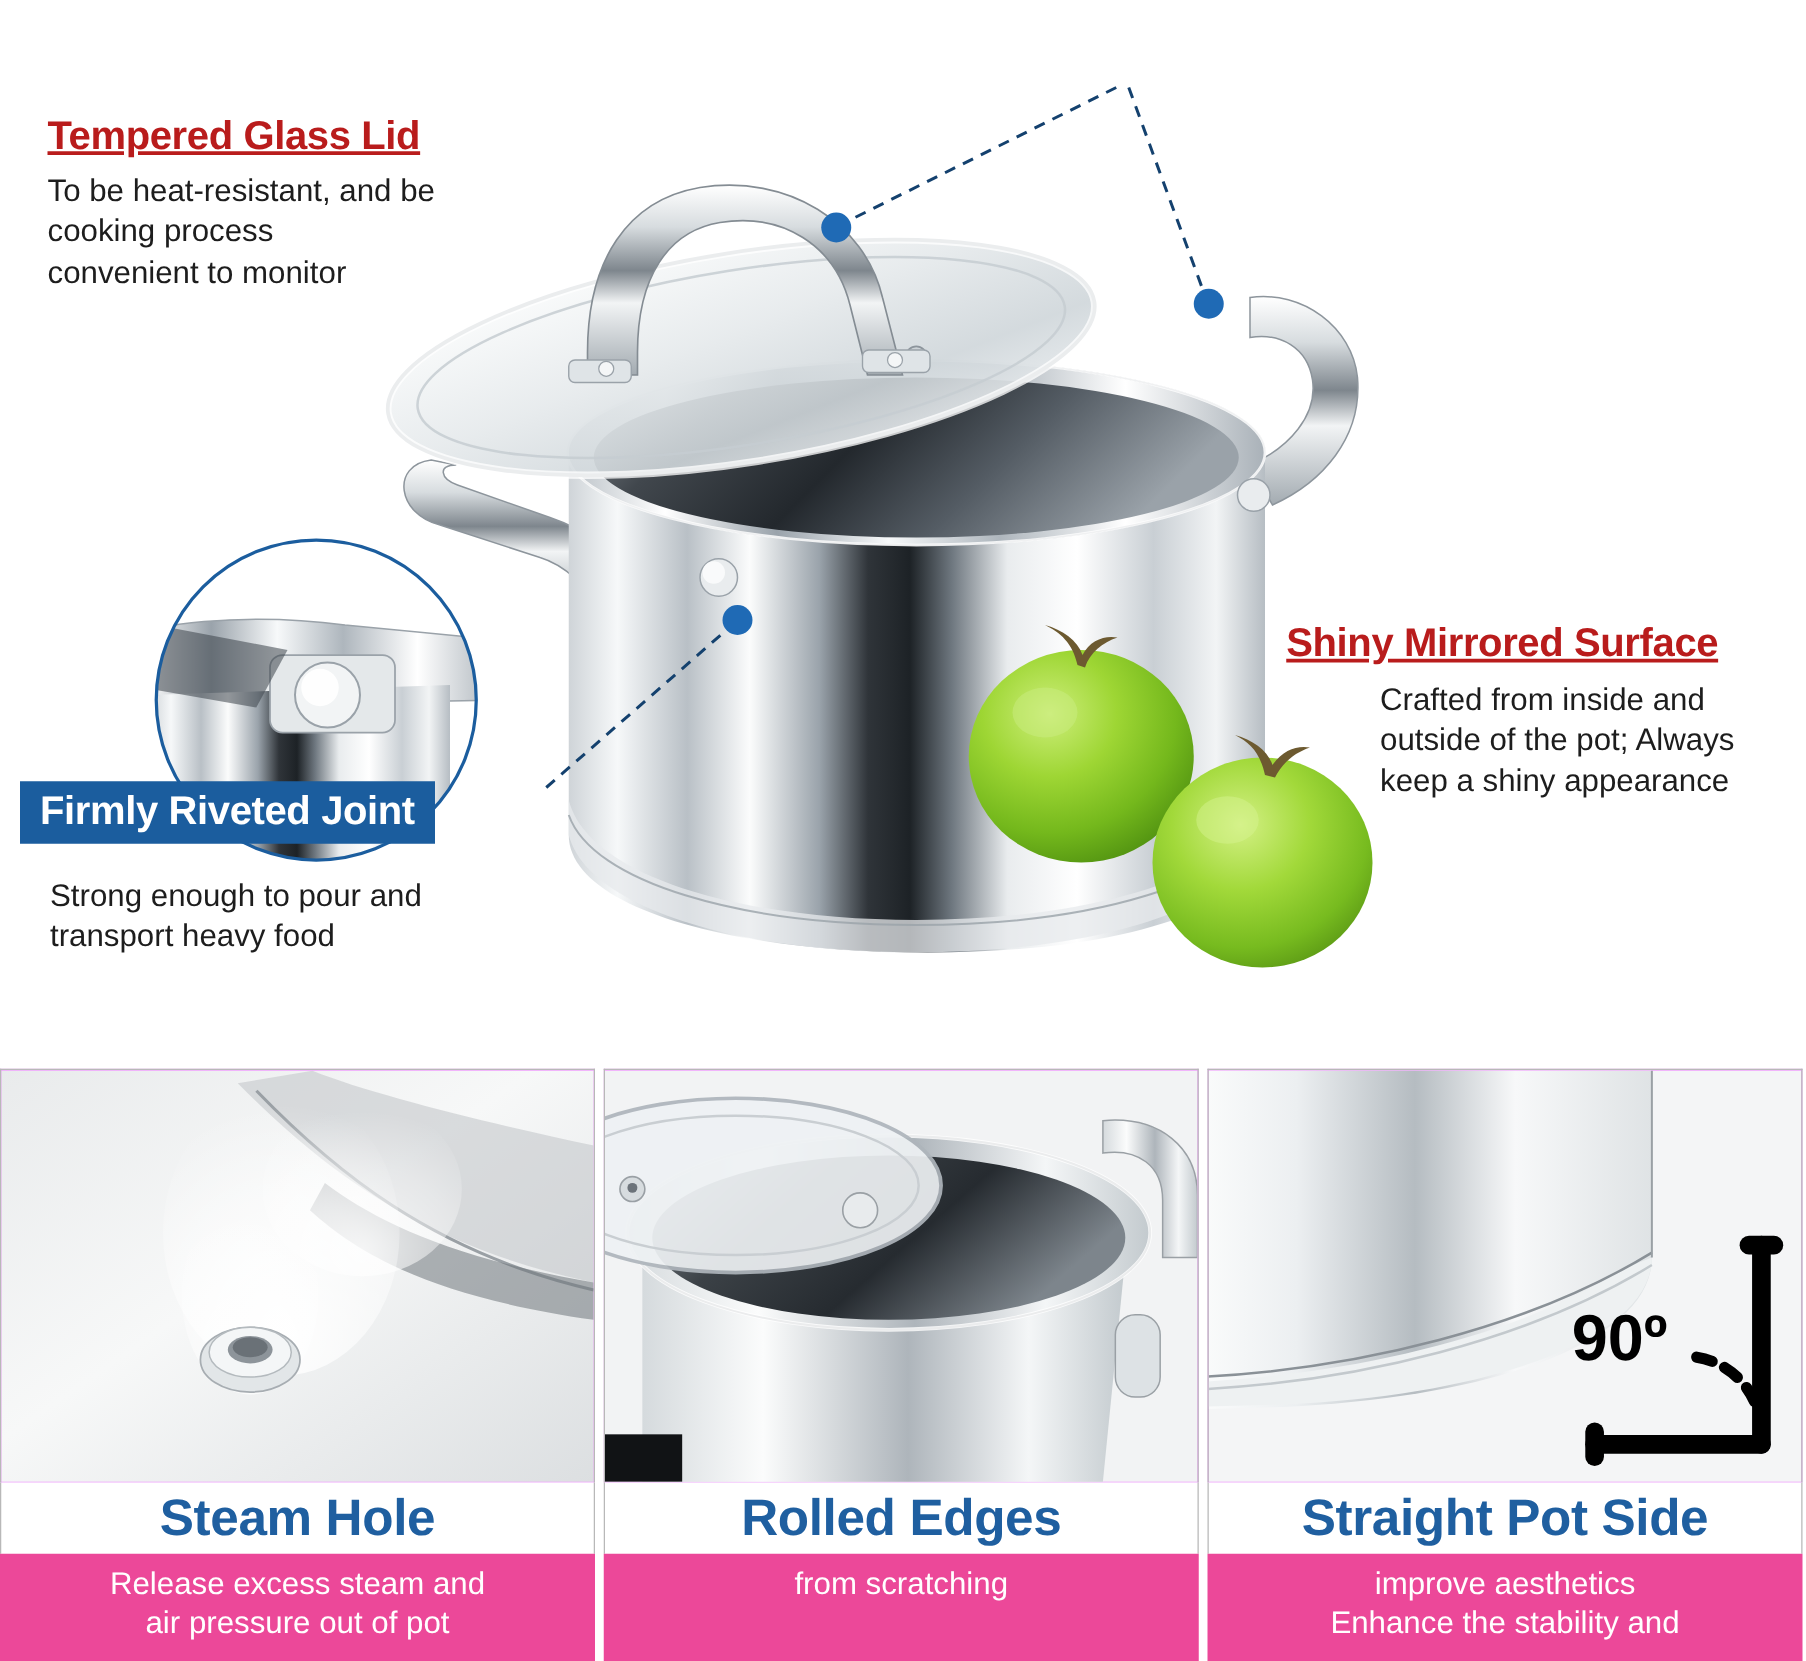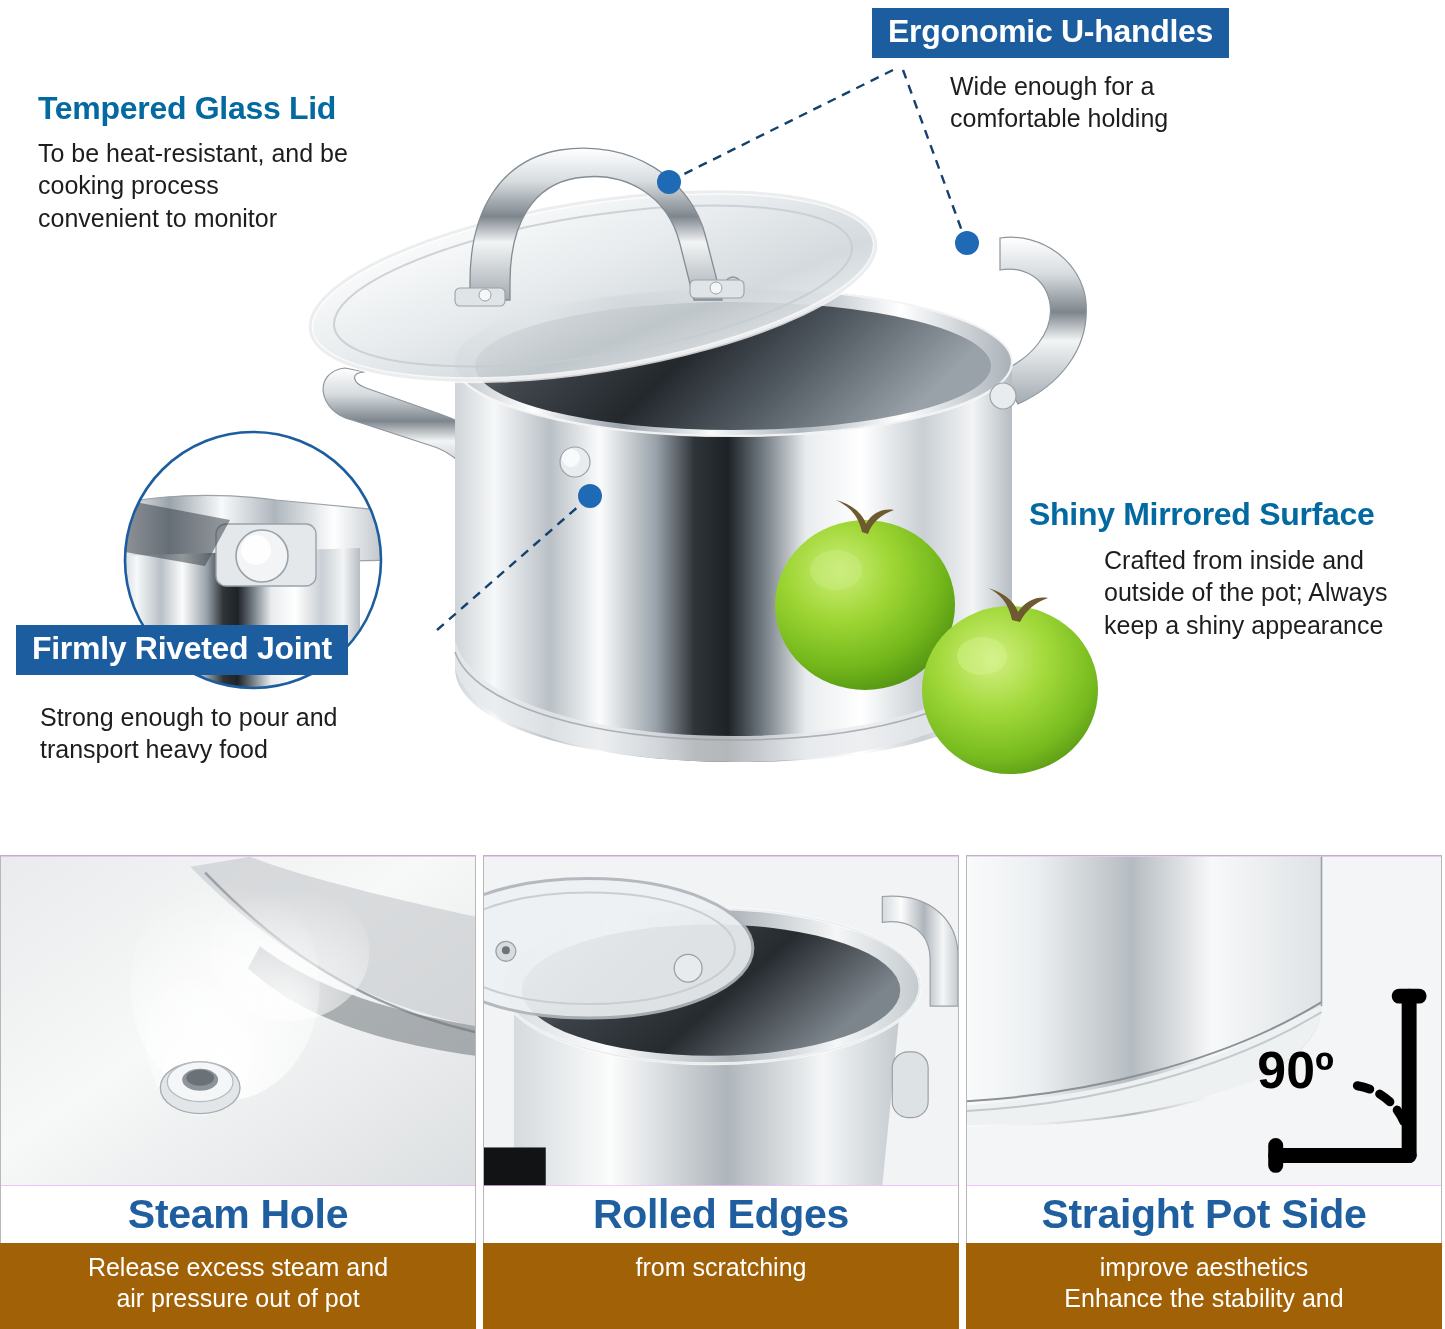--- a/index.html
+++ b/index.html
@@ -6,21 +6,21 @@
   body{
     width:1445px;height:1329px;position:relative;overflow:hidden;
     font-family:"Liberation Sans","DejaVu Sans",sans-serif;
     color:#222;
   }
   .stage{position:absolute;inset:0;}
 
   
   .hd{
     font-size:32px;font-weight:bold;letter-spacing:-0.3px;
-    color:#0369a1;line-height:1.05;white-space:nowrap;
+    color:#b91c1c;line-height:1.05;white-space:nowrap;text-decoration:underline;
   }
   .body-txt{
     font-size:25px;line-height:1.3;color:#1d1d1d;font-weight:400;
   }
   .banner{
     display:inline-block;background:#1b5d9e;color:#fff;
     font-size:32px;font-weight:bold;letter-spacing:-0.3px;
     padding:7px 16px 9px 16px;white-space:nowrap;line-height:1.05;
   }
 
@@ -49,21 +49,21 @@
   .panel-photo{
     position:relative;height:330px;border:1px solid #b8b8b8;
     border-bottom:none;background:#f0abfc;overflow:hidden;
   }
   .panel-title{
     background:#fff;border-left:1px solid #b8b8b8;border-right:1px solid #b8b8b8;
     text-align:center;font-size:41px;font-weight:bold;color:#1f5fa0;
     padding:6px 0 6px 0;letter-spacing:-0.3px;line-height:1.1;
   }
   .panel-desc{
-    background:#a16207;color:#fff;text-align:center;
+    background:#ec4899;color:#fff;text-align:center;
     font-size:25px;line-height:1.22;padding:9px 10px 12px 10px;
     flex:1;
   }
 </style>
 </head>
 <body>
 
 <div class="stage">
 
   <div class="hero">
@@ -212,27 +212,20 @@
 
   <div class="blk" id="blk-lid">
     <div class="hd">Tempered Glass Lid</div>
     <div class="body-txt">
       <div>To be heat-resistant, and be</div>
       <div>cooking process</div>
       <div>convenient to monitor</div>
     </div>
   </div>
 
-  <div class="blk" id="blk-handles">
-    <div class="banner">Ergonomic U-handles</div>
-    <div class="body-txt">
-      <div>Wide enough for a</div>
-      <div>comfortable holding</div>
-    </div>
-  </div>
 
   <div class="blk" id="blk-mirror">
     <div class="hd">Shiny Mirrored Surface</div>
     <div class="body-txt">
       <div>Crafted from inside and</div>
       <div>outside of the pot; Always</div>
       <div>keep a shiny appearance</div>
     </div>
   </div>
 

